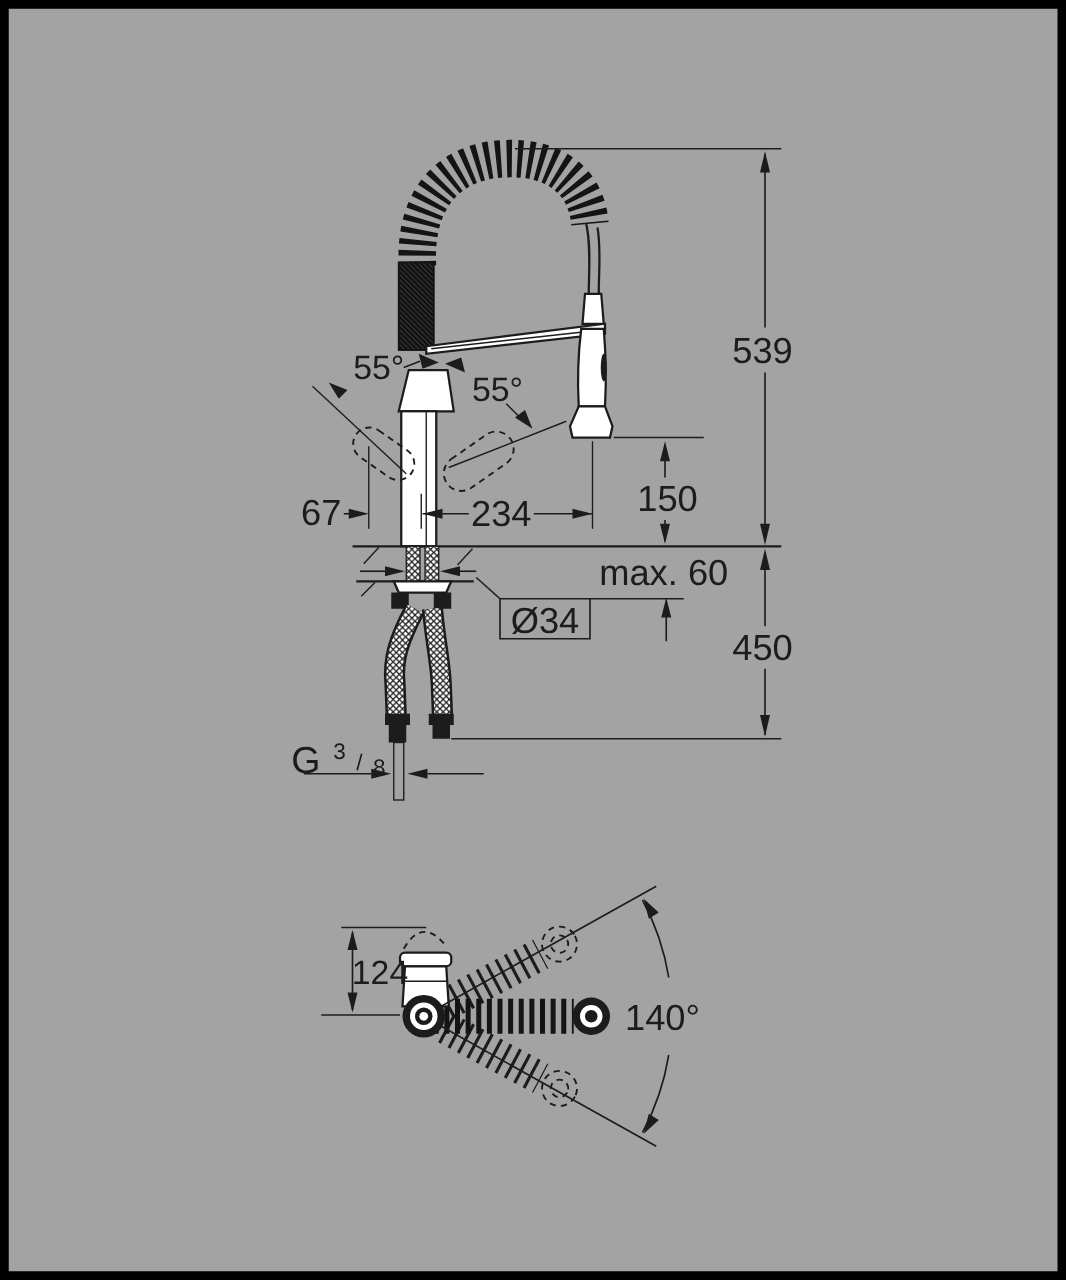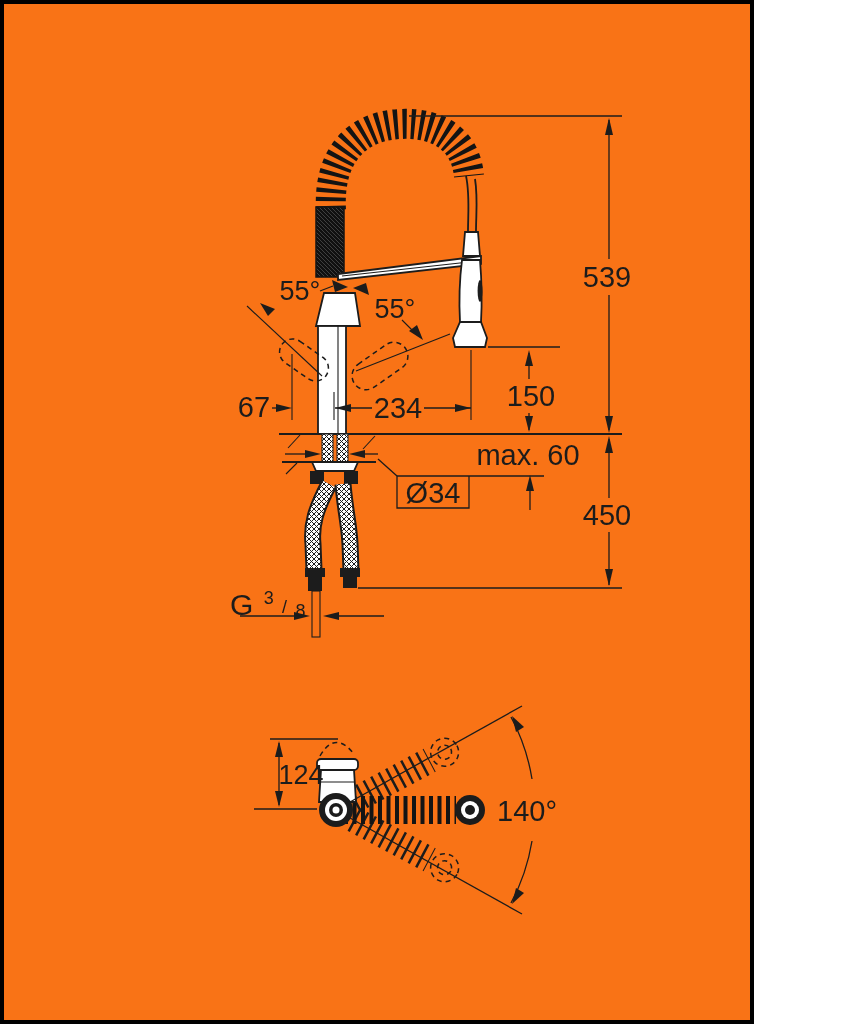--- a/index.html
+++ b/index.html
@@ -1,18 +1,18 @@
 <!DOCTYPE html>
 <html><head>
 <meta charset="utf-8">
 <style>
   html,body{margin:0;padding:0;background:#ffffff;}
   .page{
-    position:relative;width:754px;height:1024px;background:#f97316;
-    border:4px solid #000000;box-sizing:border-box;
+    position:relative;width:853px;height:1024px;background:#a3a3a3;
+    border:7px solid #000000;box-sizing:border-box;
     font-family:"Liberation Sans", sans-serif;
   }
   svg{position:absolute;left:0;top:0;}
   svg text{fill:#1c1c1c;font-family:"Liberation Sans", sans-serif;}
   .thin  {stroke:#1c1c1c;stroke-width:1.1;fill:none;}
   .dim   {stroke:#1c1c1c;stroke-width:1.3;fill:none;}
   .out   {stroke:#1c1c1c;stroke-width:1.8;fill:none;}
   .outf  {stroke:#1c1c1c;stroke-width:1.8;fill:#ffffff;}
   .arr   {fill:#1c1c1c;stroke:none;}
   .dash  {stroke:#1c1c1c;stroke-width:1.5;fill:none;stroke-dasharray:5 4;}

